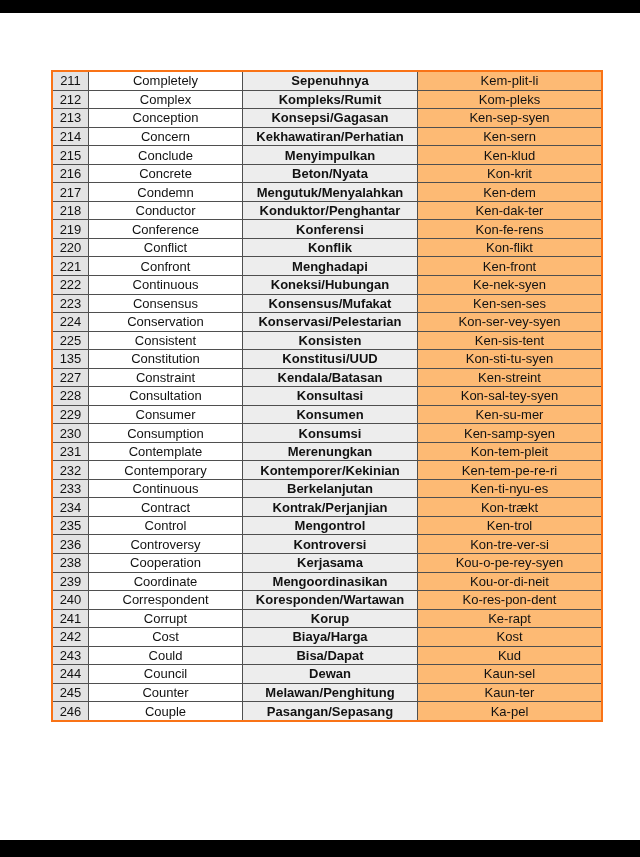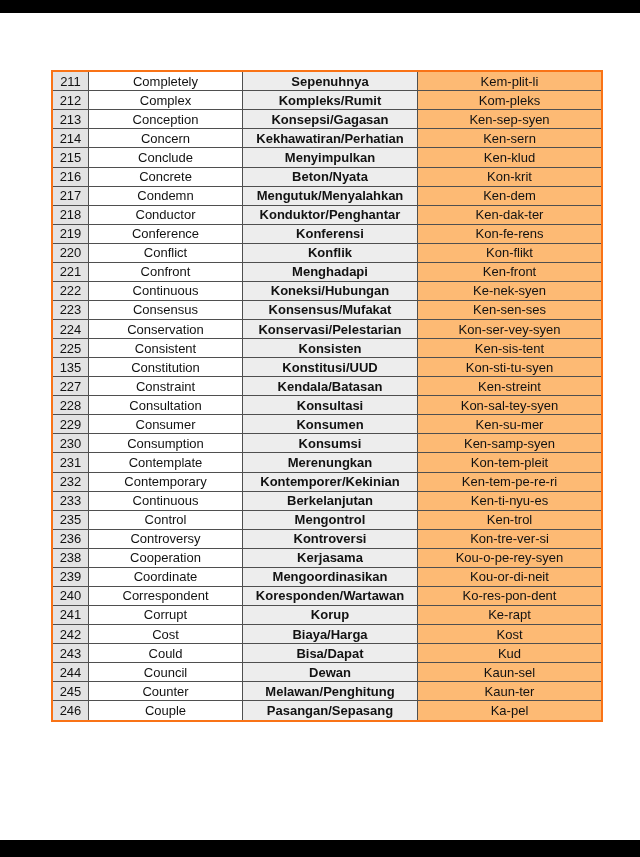--- a/index.html
+++ b/index.html
@@ -228,20 +228,26 @@
     <td class="col-pronunciation">Ken-tem-pe-re-ri</td>
   </tr>
 
   <tr>
     <td class="col-number">233</td>
     <td class="col-english">Continuous</td>
     <td class="col-indonesian">Berkelanjutan</td>
     <td class="col-pronunciation">Ken-ti-nyu-es</td>
   </tr>
 
+  <tr>
+    <td class="col-number">234</td>
+    <td class="col-english">Contract</td>
+    <td class="col-indonesian">Kontrak/Perjanjian</td>
+    <td class="col-pronunciation">Kon-trækt</td>
+  </tr>
 
   <tr>
     <td class="col-number">235</td>
     <td class="col-english">Control</td>
     <td class="col-indonesian">Mengontrol</td>
     <td class="col-pronunciation">Ken-trol</td>
   </tr>
 
   <tr>
     <td class="col-number">236</td>

